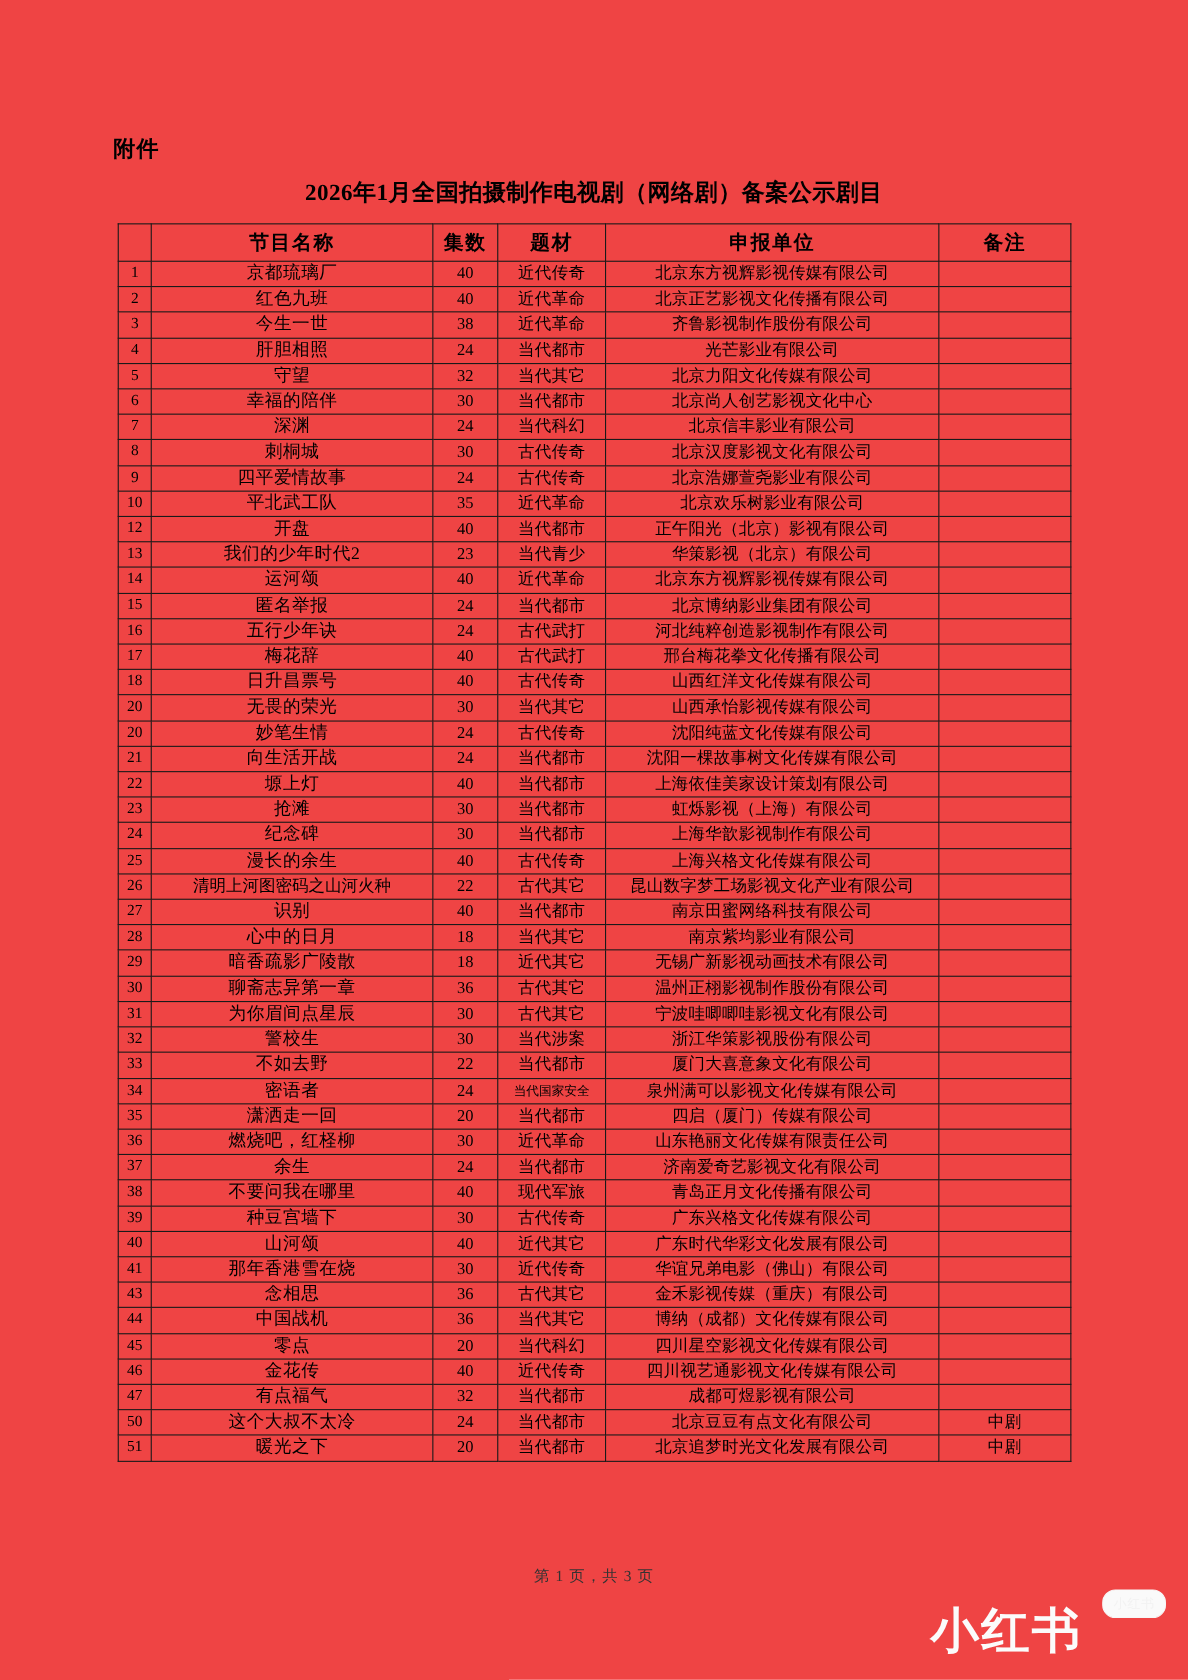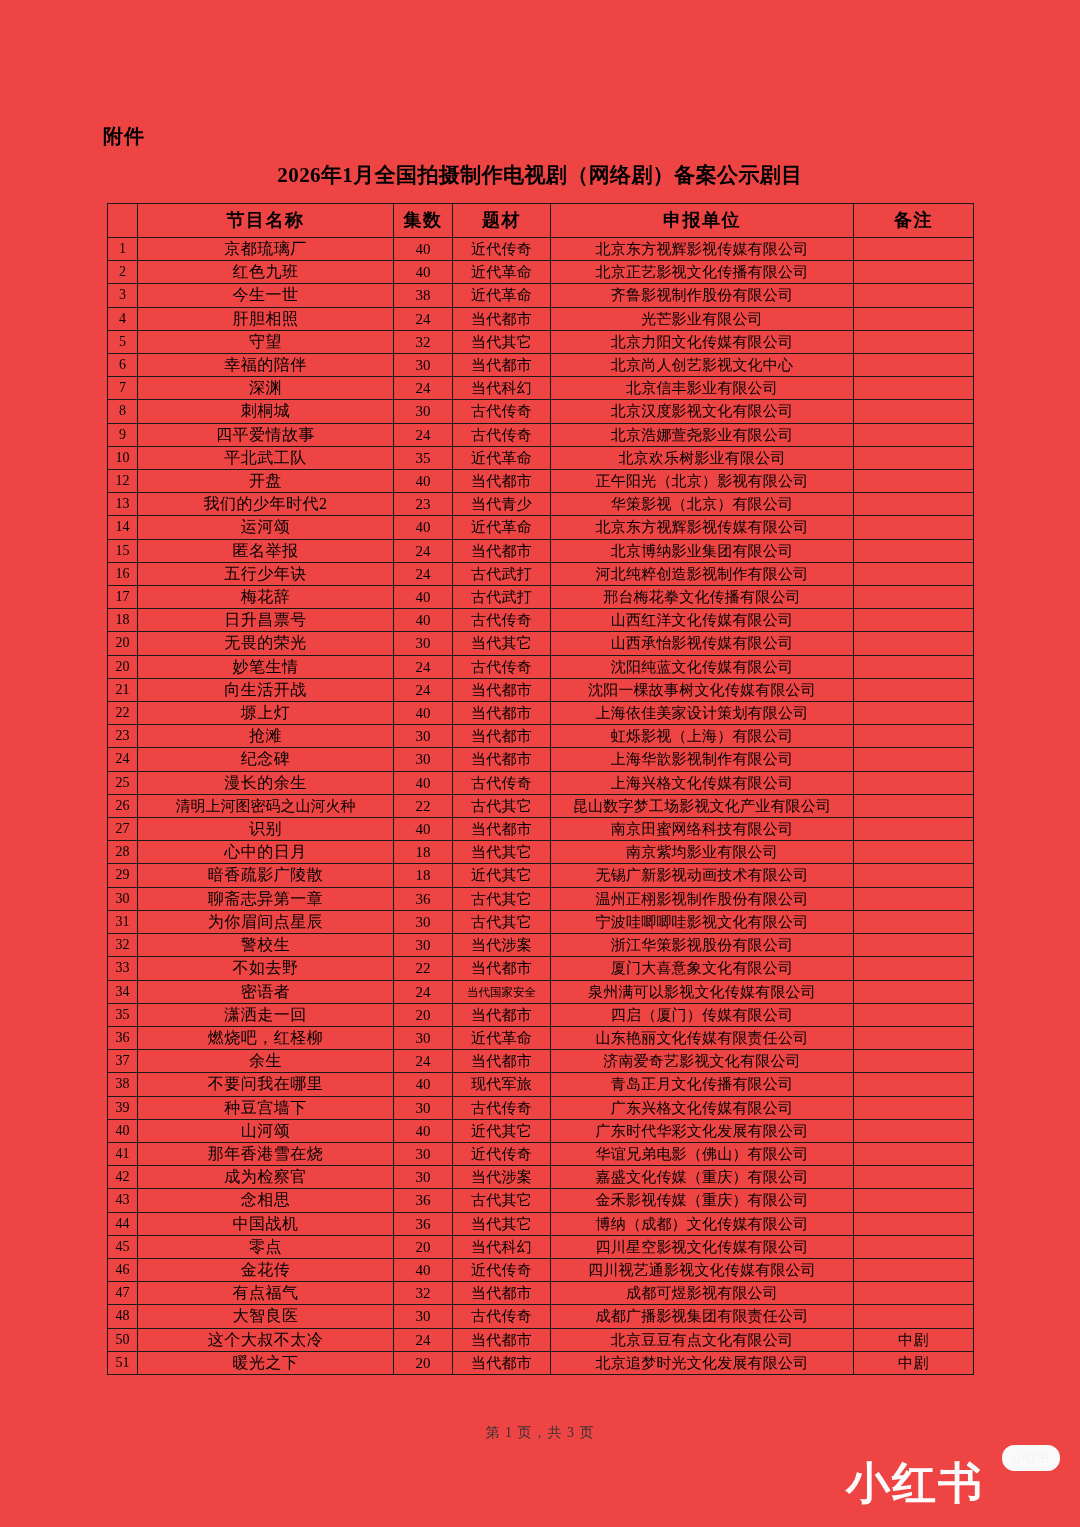--- a/index.html
+++ b/index.html
@@ -512,28 +512,20 @@
           </tr>
           <tr>
             <td class="idx">41</td>
             <td class="name">那年香港雪在烧</td>
             <td class="eps">30</td>
             <td class="genre">近代传奇</td>
             <td class="unit">华谊兄弟电影（佛山）有限公司</td>
             <td class="remark"></td>
           </tr>
           <tr>
-            <td class="idx">42</td>
-            <td class="name">成为检察官</td>
-            <td class="eps">30</td>
-            <td class="genre">当代涉案</td>
-            <td class="unit">嘉盛文化传媒（重庆）有限公司</td>
-            <td class="remark"></td>
-          </tr>
-          <tr>
             <td class="idx">43</td>
             <td class="name">念相思</td>
             <td class="eps">36</td>
             <td class="genre">古代其它</td>
             <td class="unit">金禾影视传媒（重庆）有限公司</td>
             <td class="remark"></td>
           </tr>
           <tr>
             <td class="idx">44</td>
             <td class="name">中国战机</td>
@@ -560,28 +552,20 @@
           </tr>
           <tr>
             <td class="idx">47</td>
             <td class="name">有点福气</td>
             <td class="eps">32</td>
             <td class="genre">当代都市</td>
             <td class="unit">成都可煜影视有限公司</td>
             <td class="remark"></td>
           </tr>
           <tr>
-            <td class="idx">48</td>
-            <td class="name">大智良医</td>
-            <td class="eps">30</td>
-            <td class="genre">古代传奇</td>
-            <td class="unit">成都广播影视集团有限责任公司</td>
-            <td class="remark"></td>
-          </tr>
-          <tr>
             <td class="idx">50</td>
             <td class="name">这个大叔不太冷</td>
             <td class="eps">24</td>
             <td class="genre">当代都市</td>
             <td class="unit">北京豆豆有点文化有限公司</td>
             <td class="remark">中剧</td>
           </tr>
           <tr>
             <td class="idx">51</td>
             <td class="name">暖光之下</td>

